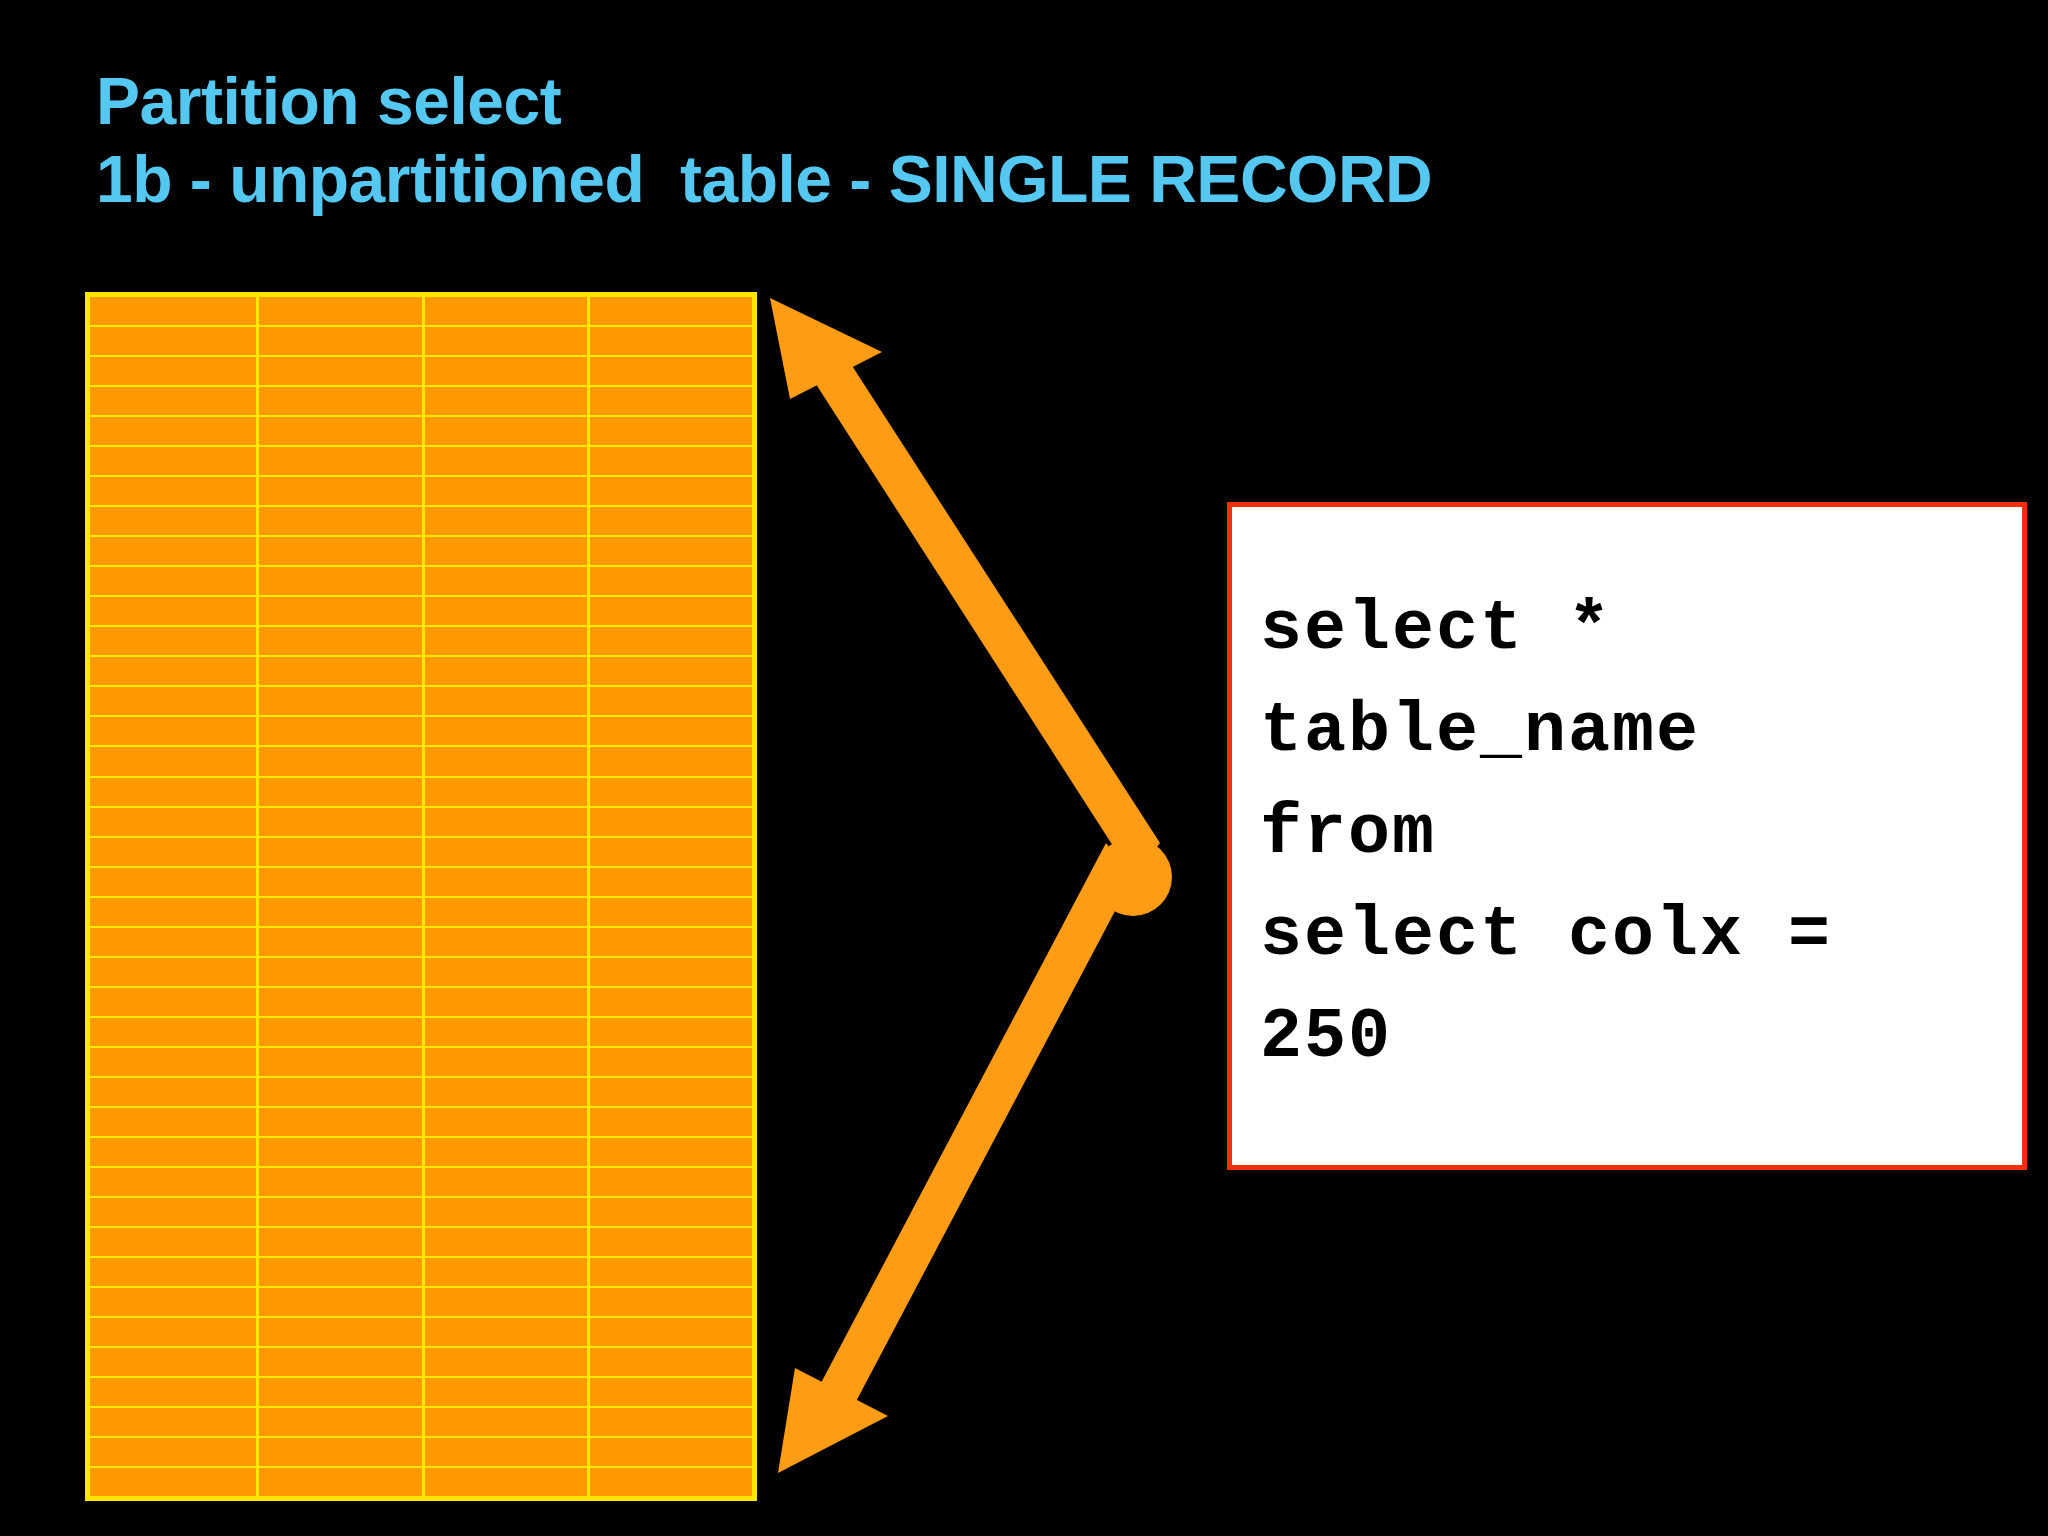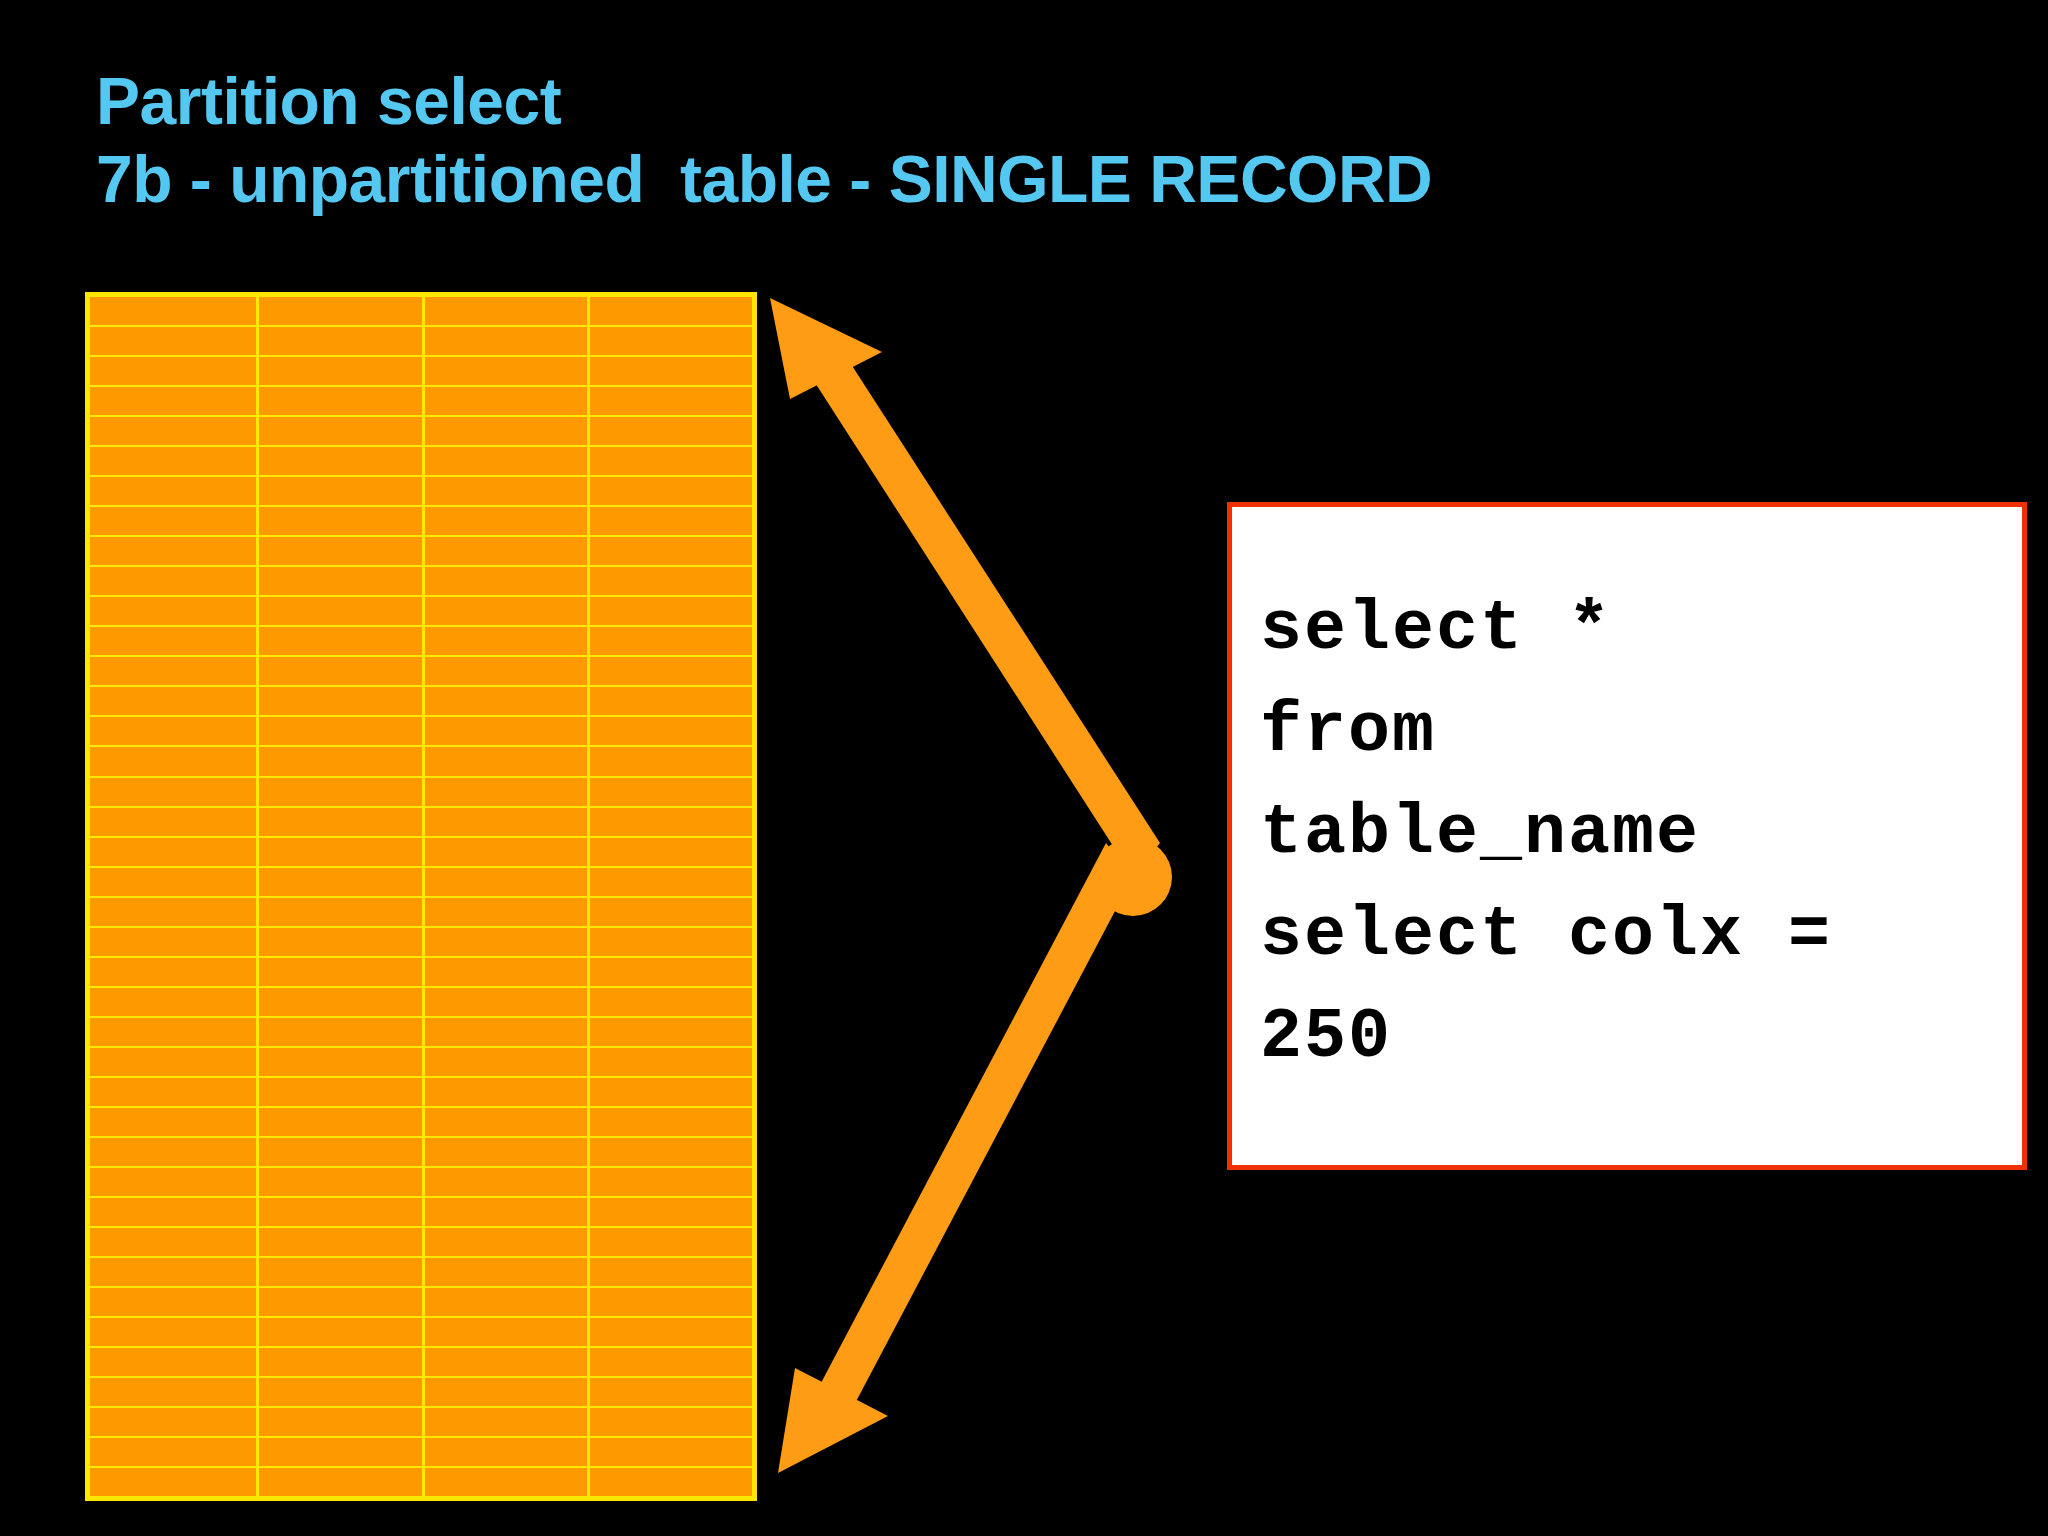--- a/index.html
+++ b/index.html
@@ -101,21 +101,21 @@
     letter-spacing: 2px;
   }
 </style>
 </head>
 <body>
 
 <div id="slide" style="background: rgb(0, 0, 0);">
 
   <div id="title-block">
     <div class="title-line" style="color: rgb(84, 200, 240);">Partition select</div>
-    <div class="title-line" style="color: rgb(84, 200, 240);">7b - unpartitioned  table - SINGLE RECORD</div>
+    <div class="title-line" style="color: rgb(84, 200, 240);">1b - unpartitioned  table - SINGLE RECORD</div>
   </div>
 
   <div id="table-figure" style="background: rgb(255, 232, 0); border-color: rgb(255, 230, 0);">
       <div class="table-row" style="border-bottom-color: rgb(255, 232, 0);">
         <div class="table-cell c0" style="background: rgb(255, 153, 0); border-right-color: rgb(255, 232, 0);"></div>
         <div class="table-cell c1" style="background: rgb(255, 153, 0); border-right-color: rgb(255, 232, 0);"></div>
         <div class="table-cell c2" style="background: rgb(255, 153, 0); border-right-color: rgb(255, 232, 0);"></div>
         <div class="table-cell c3" style="background: rgb(255, 153, 0); border-right-color: rgb(255, 232, 0);"></div>
       </div>
       <div class="table-row" style="border-bottom-color: rgb(255, 232, 0);">
@@ -364,19 +364,19 @@
     <g>
       <polygon points="1133,877 1106,843 812,1400 842,1428" fill="#ff9c15"></polygon>
       <polygon points="778,1473 795,1368 888,1416" fill="#ff9c15"></polygon>
     </g>
 
     <circle cx="1133" cy="877" r="39" fill="#ff9c15"></circle>
   </svg>
 
   <div id="sql-box" style="background: rgb(255, 255, 255); border-color: rgb(240, 48, 0);">
     <div class="sql-line" style="color: rgb(0, 0, 0);">select *</div>
+    <div class="sql-line" style="color: rgb(0, 0, 0);">table_name</div>
     <div class="sql-line" style="color: rgb(0, 0, 0);">from</div>
-    <div class="sql-line" style="color: rgb(0, 0, 0);">table_name</div>
     <div class="sql-line" style="color: rgb(0, 0, 0);">select colx =</div>
     <div class="sql-line" style="color: rgb(0, 0, 0);">250</div>
   </div>
 
 </div>
 
 </body></html>

